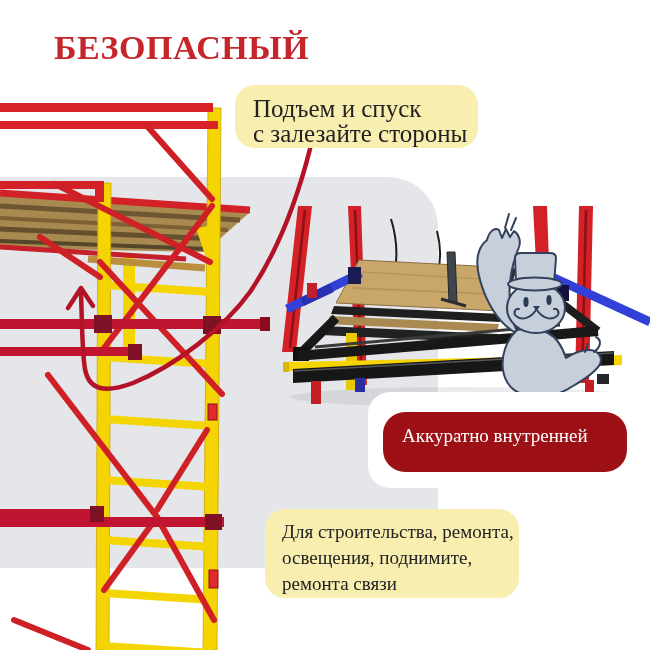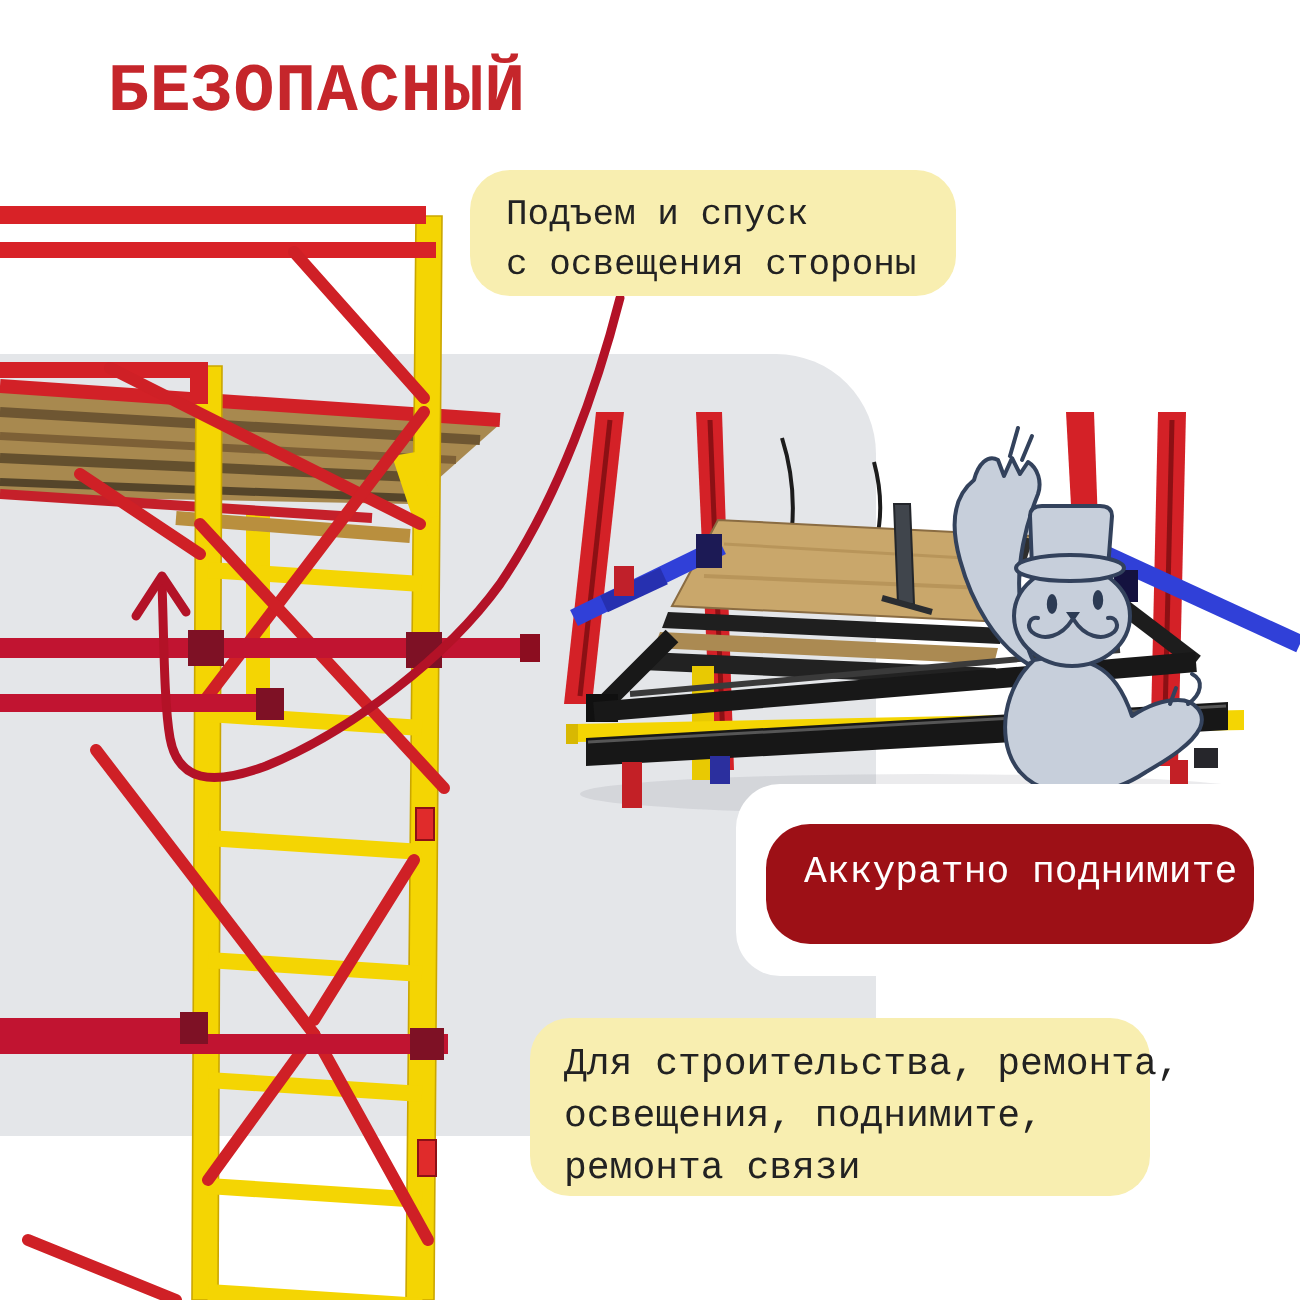--- a/index.html
+++ b/index.html
@@ -1,31 +1,31 @@
 <!DOCTYPE html>
 <html><head>
 <meta charset="utf-8">
 <style>
   html,body{margin:0;padding:0;background:#fff;}
   .stage{position:relative;width:650px;height:650px;overflow:hidden;background:#ffffff;
-         font-family:Liberation Mono, monospace;border-radius:31px;}
+         font-family:Liberation Serif, serif;border-radius:31px;}
   .gray-panel{position:absolute;left:-70px;top:177px;width:508px;height:391px;
               background:#e4e6e9;border-radius:50px;}
   .art{position:absolute;left:0;top:0;width:650px;height:650px;}
   .page-title{position:absolute;left:54px;top:27px;margin:0;font-size:34px;line-height:41px;
               font-weight:bold;color:#c5262b;letter-spacing:0.5px;}
   .callout{position:absolute;box-sizing:border-box;}
   .callout .line{display:block;white-space:nowrap;}
   .co-yellow{background:#f8eeb0;color:#222222;}
   .co-red{background:#9d1016;color:#ffffff;}
   .co-access{left:235px;top:85px;width:243px;height:63px;border-radius:20px;
-             padding:11px 0 0 18px;font-size:18px;line-height:25px;}
+             padding:11px 0 0 18px;font-size:25px;line-height:25px;}
   .co-climb{left:383px;top:412px;width:244px;height:60px;border-radius:22px;
             padding:11px 0 0 19px;font-size:19px;line-height:26px;}
-  .co-uses{left:265px;top:509px;width:310px;height:89px;border-radius:20px;
+  .co-uses{left:265px;top:509px;width:254px;height:89px;border-radius:20px;
            padding:10px 0 0 17px;font-size:19px;line-height:26px;}
   .holder{position:absolute;left:368px;top:392px;width:282px;height:96px;
           background:#ffffff;border-radius:22px;}
 </style>
 </head>
 <body>
 
 <div class="stage">
 
   <div class="gray-panel"></div>
@@ -197,25 +197,25 @@
       </g>
     </g>
   </svg>
 
   <div class="holder"></div>
 
   <h1 class="page-title">БЕЗОПАСНЫЙ</h1>
 
   <div class="callout co-yellow co-access">
     <span class="line">Подъем и спуск</span>
-    <span class="line">с освещения стороны</span>
+    <span class="line">с залезайте стороны</span>
   </div>
 
   <div class="callout co-red co-climb">
-    <span class="line">Аккуратно поднимите</span>
+    <span class="line">Аккуратно внутренней</span>
   </div>
 
   <div class="callout co-yellow co-uses">
     <span class="line">Для строительства, ремонта,</span>
     <span class="line">освещения, поднимите,</span>
     <span class="line">ремонта связи</span>
   </div>
 
 </div>
 

